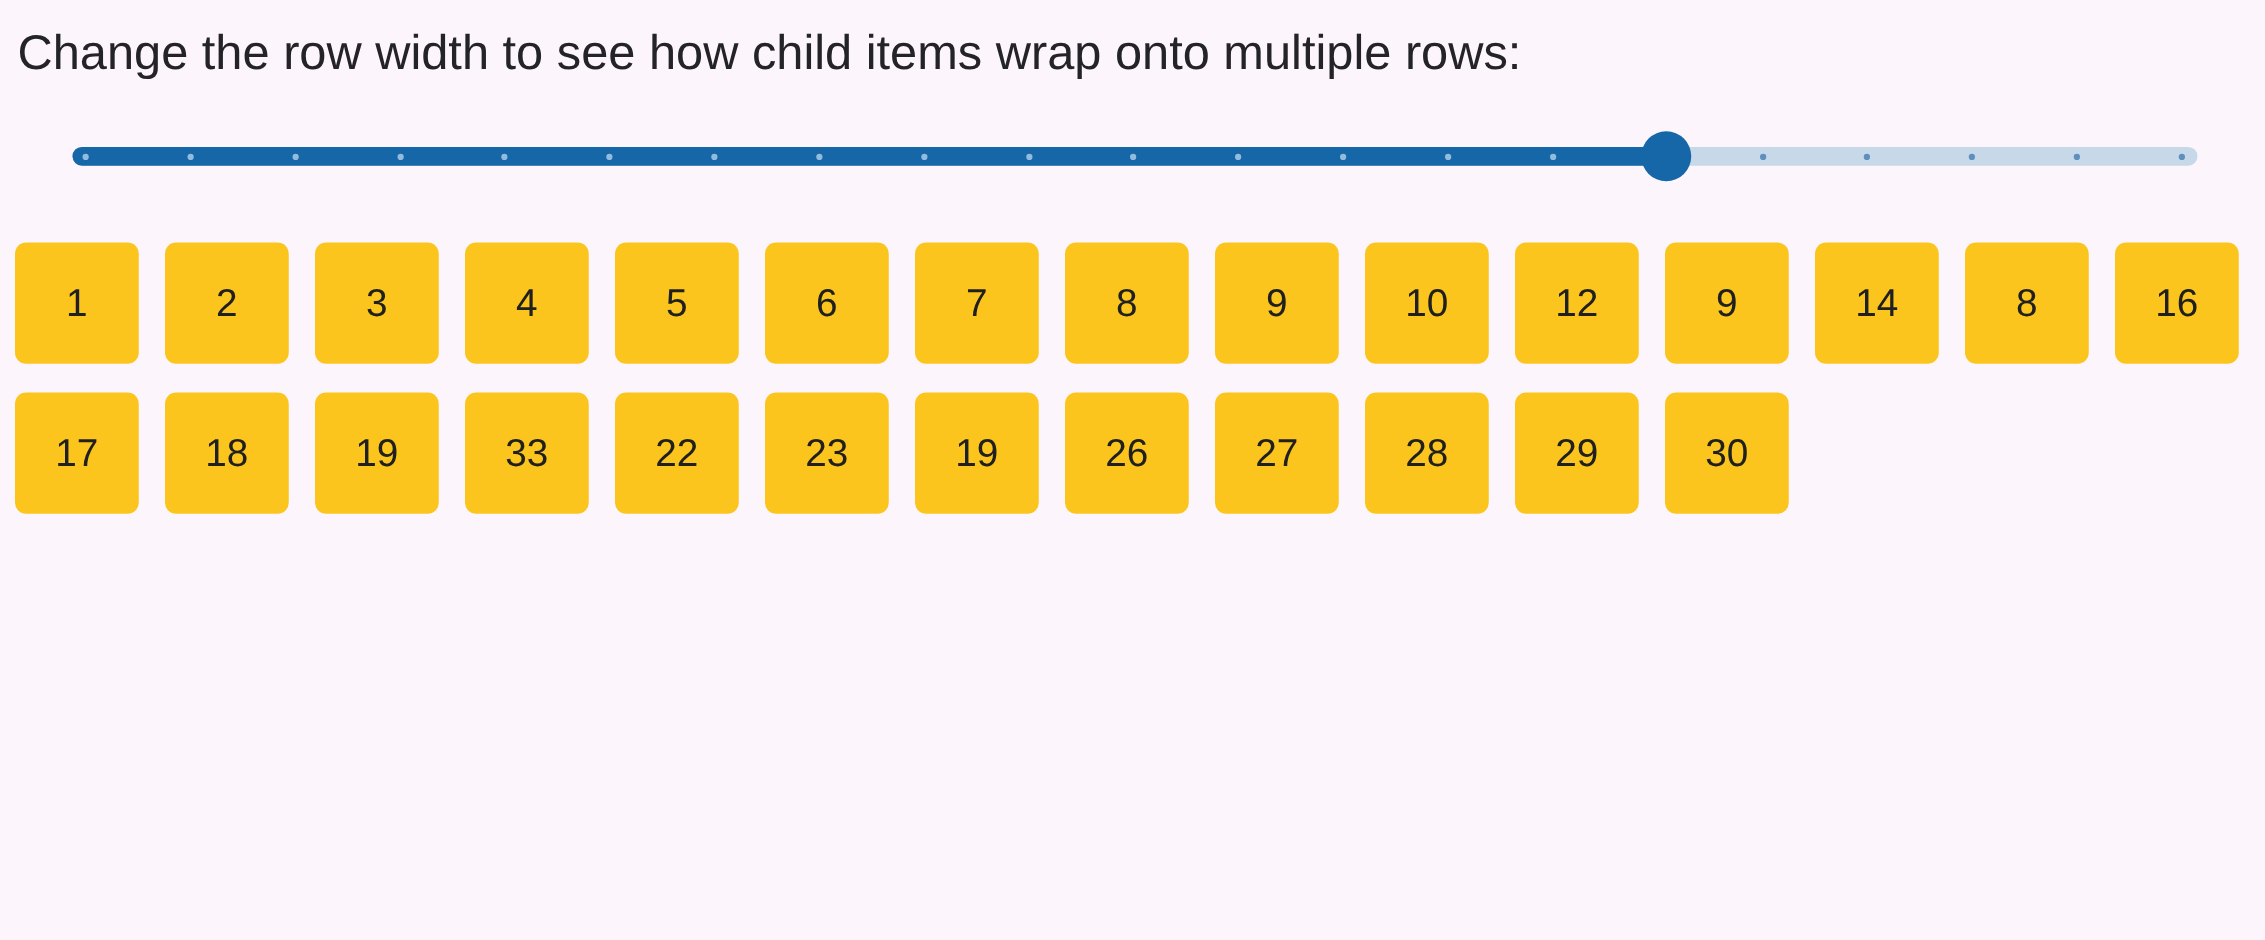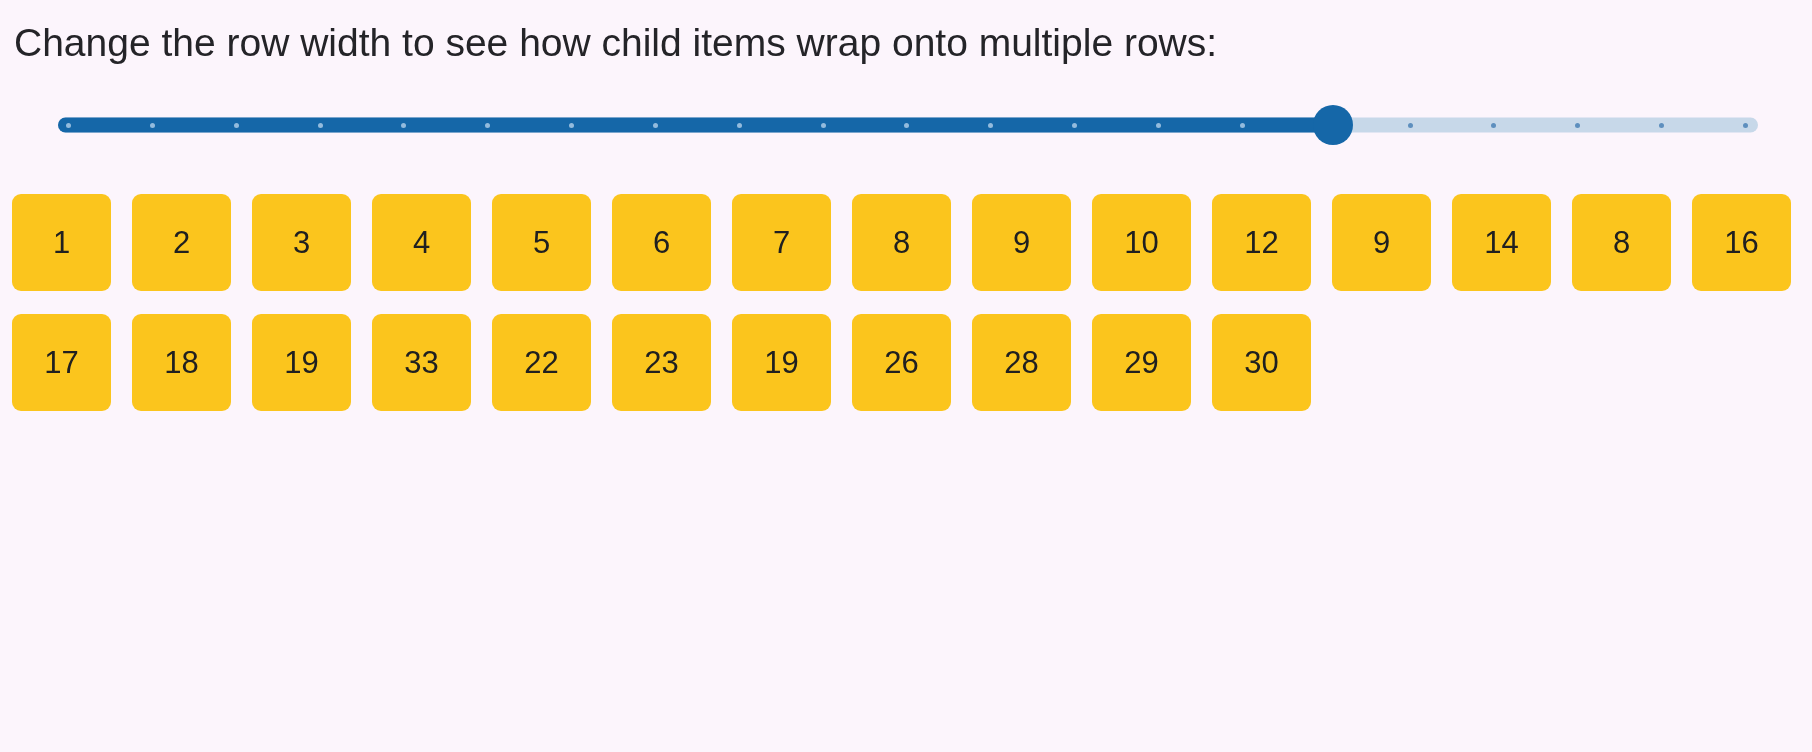--- a/index.html
+++ b/index.html
@@ -150,16 +150,17 @@
     <div class="square">8</div>
     <div class="square">16</div>
     <div class="square">17</div>
     <div class="square">18</div>
     <div class="square">19</div>
     <div class="square">33</div>
     <div class="square">22</div>
     <div class="square">23</div>
     <div class="square">19</div>
     <div class="square">26</div>
+    <div class="square">27</div>
     <div class="square">28</div>
     <div class="square">29</div>
     <div class="square">30</div>
   </div>
 
 </body></html>

